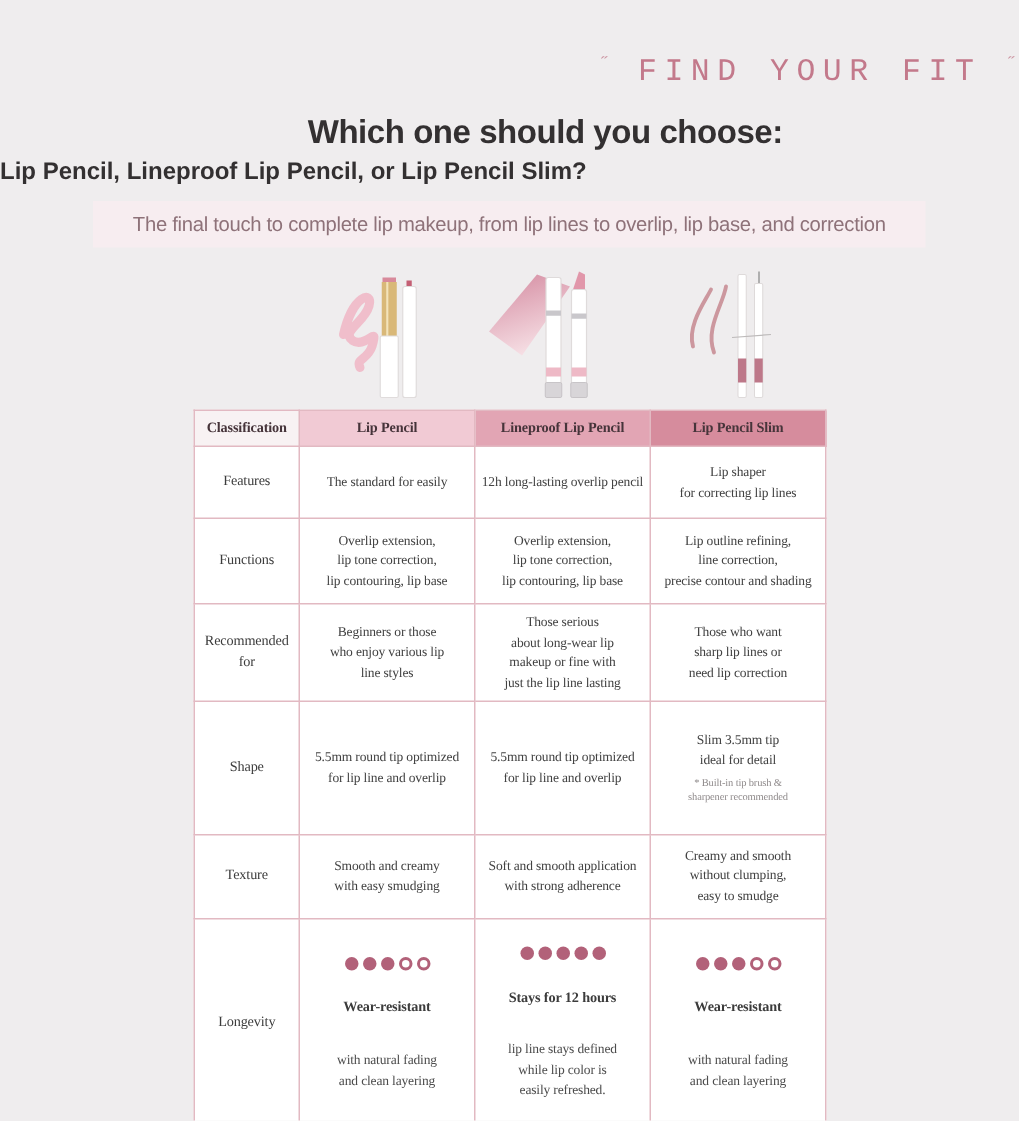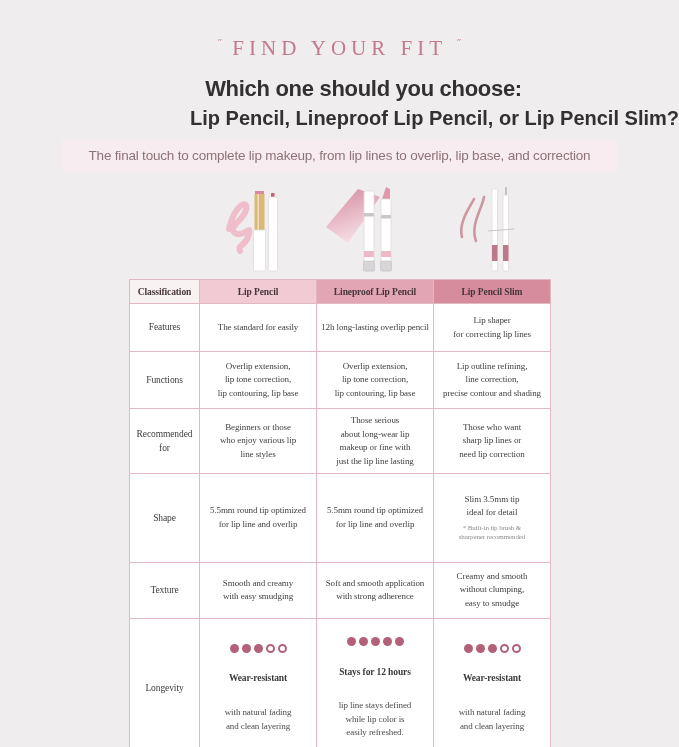--- a/index.html
+++ b/index.html
@@ -9,22 +9,22 @@
     background:#efedee;
     font-family:"Liberation Sans", sans-serif;
     color:#414141;
     overflow:hidden;
   }
   .page { position:relative; width:679px; height:747px; }
 
   
   .eyebrow {
     padding-top:36px;
-    text-align:center;
-    font-family:Liberation Serif, serif;
+    text-align:right;
+    font-family:Liberation Mono, monospace;
     font-size:21px;
     letter-spacing:5px;
     color:#c3798b;
   }
   .eyebrow .mark {
     font-size:12px;
     letter-spacing:0;
     vertical-align:7px;
     color:#cb93a0;
   }
@@ -32,22 +32,22 @@
     margin-top:15px;
     text-align:center;
     font-size:22px;
     font-weight:bold;
     color:#333031;
     letter-spacing:-0.3px;
     margin-left:48px;
   }
   .subtitle {
     margin-top:5px;
-    text-align:right;
-    font-size:20px;
+    text-align:left;
+    font-size:16px;
     font-weight:bold;
     color:#333031;
   }
   .banner {
     margin:10px auto 0;
     width:555px;
     height:31px;
     background:#f7edf0;
     color:#8e7279;
     font-size:13.5px;

